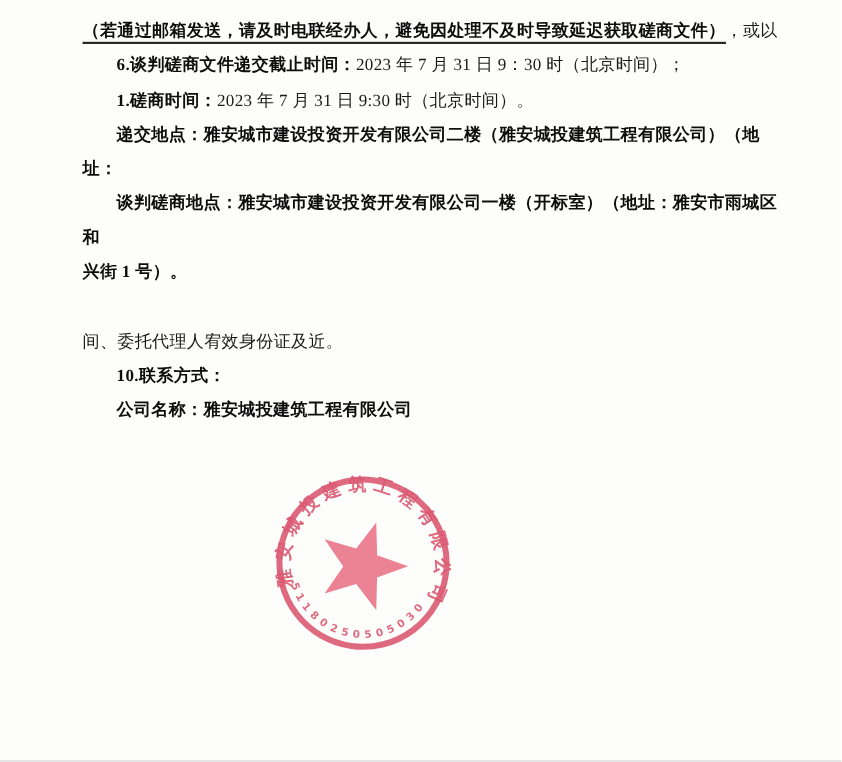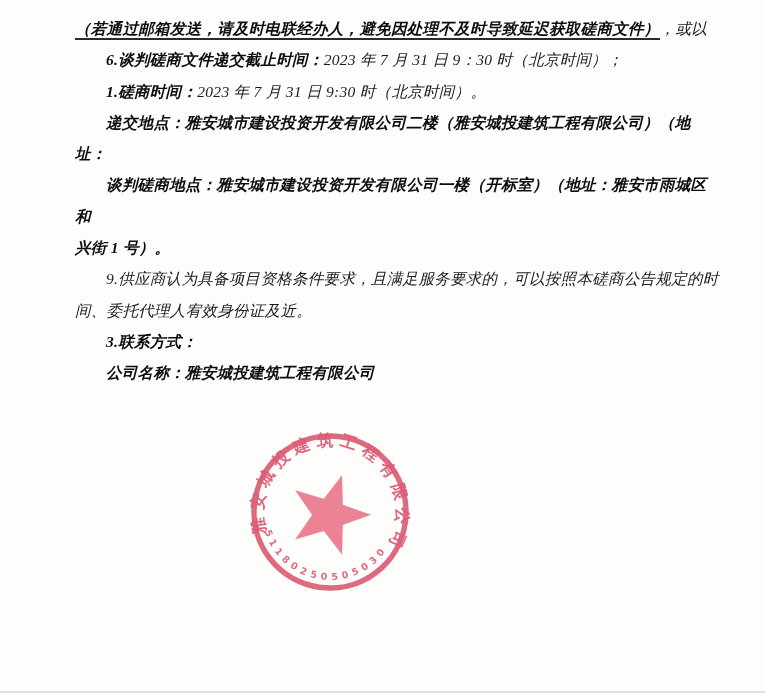--- a/index.html
+++ b/index.html
@@ -14,21 +14,21 @@
     border-bottom:2px solid #e3e3e3;
   }
   .textflow{
     position:absolute;left:0;top:13px;right:0;
     padding:0 46px 0 75px;
     font-size:15.5px;line-height:31.3px;
     color:#1a1a1a;
     letter-spacing:0.3px;
     z-index:2;
   }
-  .textflow p{margin:0;font-style:italic;}
+  .textflow p{margin:0;}
   .indent{text-indent:2em;}
   .indent-deep{text-indent:2.9em;}
   .b{font-weight:bold;color:#0d0d0d;}
   .u{border-bottom:2px solid #2a2a2a;padding-bottom:1px;}
   .seal{
     position:absolute;left:237px;top:419px;
     width:186px;height:186px;
     z-index:3;
     mix-blend-mode:multiply;
     opacity:0.92;
@@ -46,24 +46,24 @@
 
     <p class="indent"><span class="b">6.谈判磋商文件递交截止时间：</span><span>2023 年 7 月 31 日 9：30 时（北京时间）；</span></p>
 
     <p class="indent"><span class="b">1.磋商时间：</span><span>2023 年 7 月 31 日 9:30 时（北京时间）。</span></p>
 
 
     <p class="indent b"><span>递交地点：雅安城市建设投资开发有限公司二楼（雅安城投建筑工程有限公司）（地址：</span><br></p>
 
     <p class="indent b"><span>谈判磋商地点：雅安城市建设投资开发有限公司一楼（开标室）（地址：雅安市雨城区和</span><br><span>兴街 1 号）。</span></p>
 
-    <p class="indent"><span>9.供应商认为具备项目资格条件要求，且满足服务要求的，可以按照本磋商公告规定的时</span><br><span>间、委托代理人宥效身份证及近。</span></p>
+    <p class="indent"><br><span>间、委托代理人宥效身份证及近。</span></p>
 
 
-    <p class="indent"><span class="b">3.联系方式：</span></p>
+    <p class="indent"><span class="b">10.联系方式：</span></p>
 
     <p class="indent"><span class="b">公司名称：雅安城投建筑工程有限公司</span></p>
 
   </div>
 
   <svg class="seal" viewBox="-93 -93 186 186" xmlns="http://www.w3.org/2000/svg">
     <g transform="rotate(8)">
       <circle r="76" fill="none" stroke="#da4d68" stroke-width="5.5" opacity="0.9"></circle>
       <defs>
         <path id="sealTopArc" d="M -62 26 A 67 67 0 1 1 62 26" fill="none"></path>

